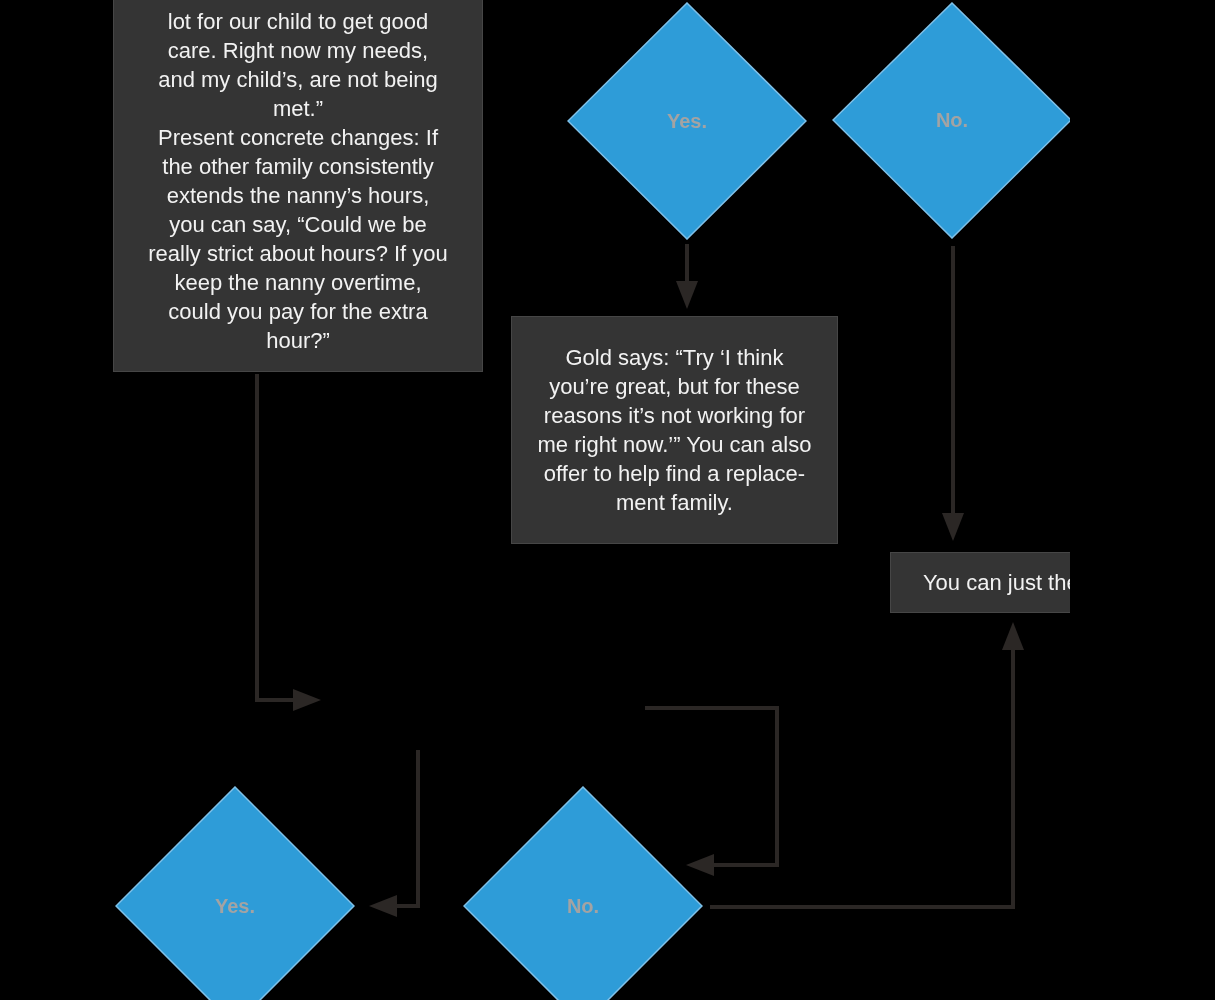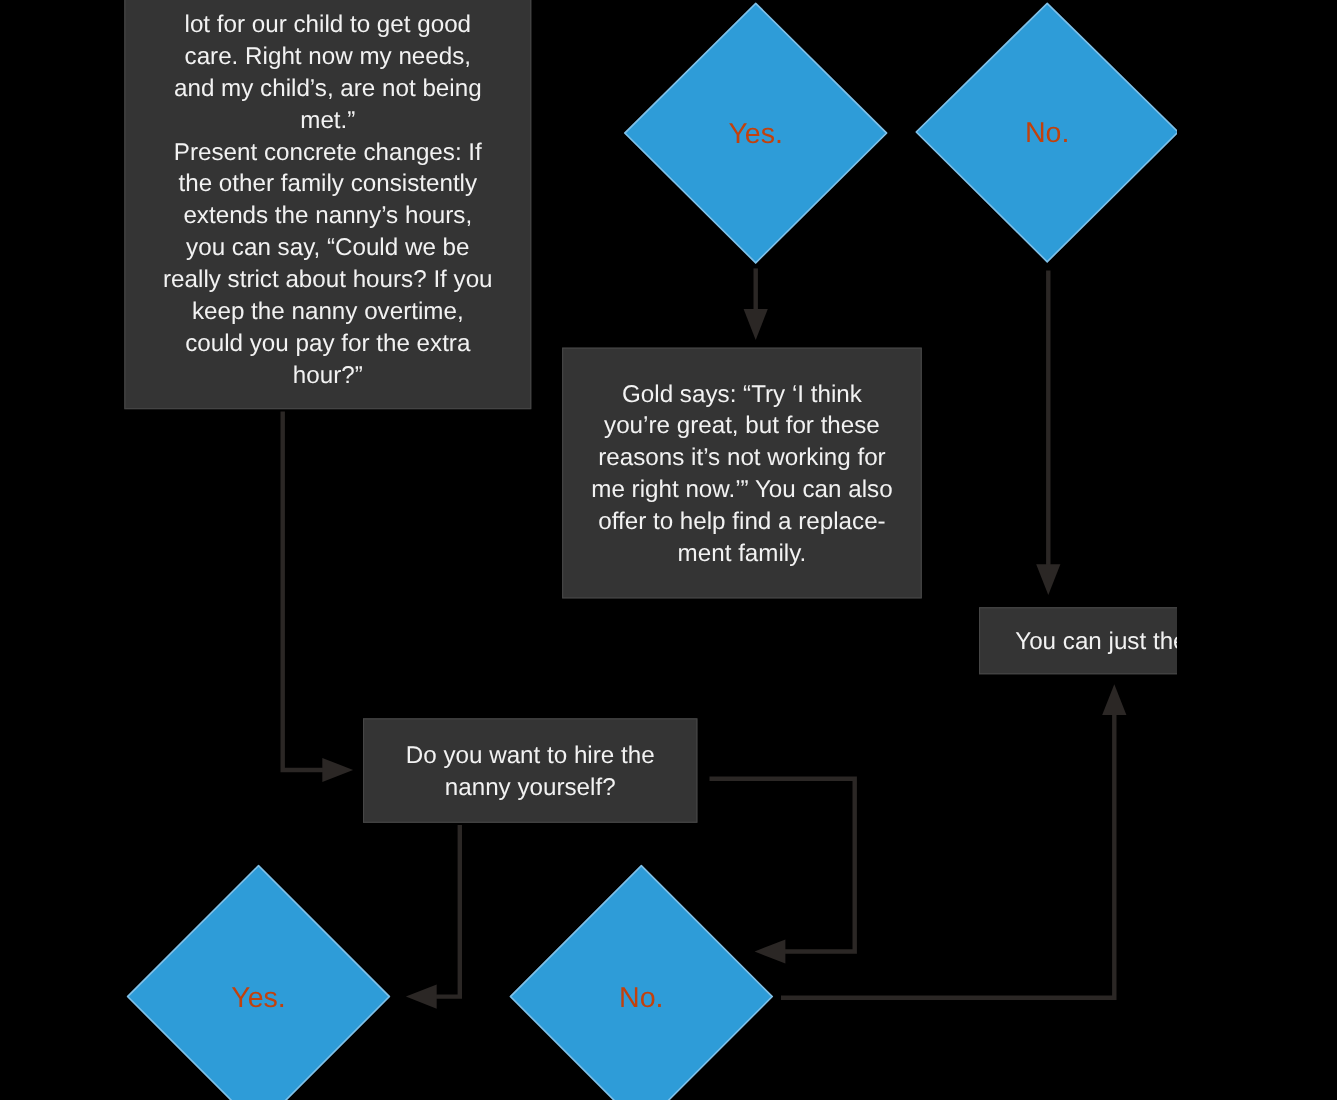--- a/index.html
+++ b/index.html
@@ -44,23 +44,24 @@
   }
   .diamond .diamond-label {
     position: absolute;
     left: 0;
     top: 0;
     width: 100%;
     height: 100%;
     display: flex;
     align-items: center;
     justify-content: center;
-    color: #c2410c;
-    font-size: 26px;
+    color: #a3a3a3;
+    font-size: 20px;
     line-height: 29px;
+    font-weight: bold;
   }
   #arrow-layer {
     position: absolute;
     left: 0;
     top: 0;
     pointer-events: none;
   }
   #arrow-layer polyline {
     fill: none;
     stroke: #2b2725;
@@ -111,24 +112,20 @@
 reasons it’s not working for
 me right now.’” You can also
 offer to help find a replace-
 ment family.</span>
   </div>
 
   <div class="node" style="left:890px; top:552px; width:251px; height:61px;">
     <span class="node-text">You can just these.</span>
   </div>
 
-  <div class="node" style="left:330px; top:653px; width:304px; height:95px;">
-    <span class="node-text">Do you want to hire the
-nanny yourself?</span>
-  </div>
 
   <div class="diamond" style="left:115px; top:786px; width:240px; height:240px;">
     <svg width="240" height="240" viewBox="0 0 240 240">
       <polygon points="120,1 239,120 120,239 1,120" fill="#2e9cd8" stroke="#7fc0e8" stroke-width="1.5"></polygon>
     </svg>
     <span class="diamond-label">Yes.</span>
   </div>
 
   <div class="diamond" style="left:463px; top:786px; width:240px; height:240px;">
     <svg width="240" height="240" viewBox="0 0 240 240">

